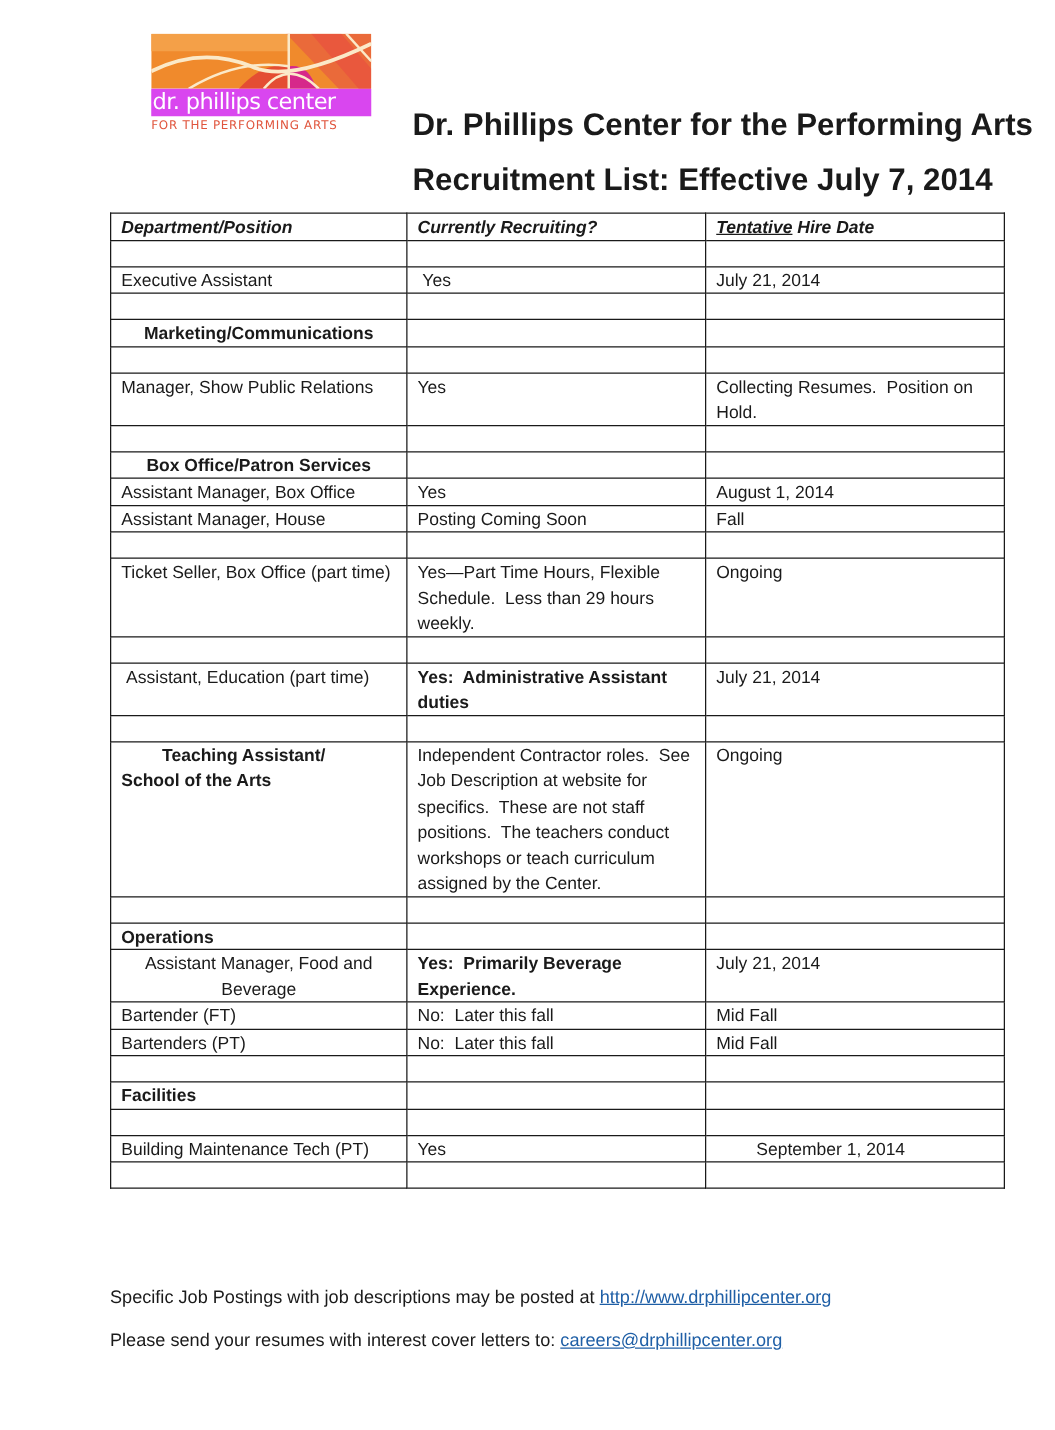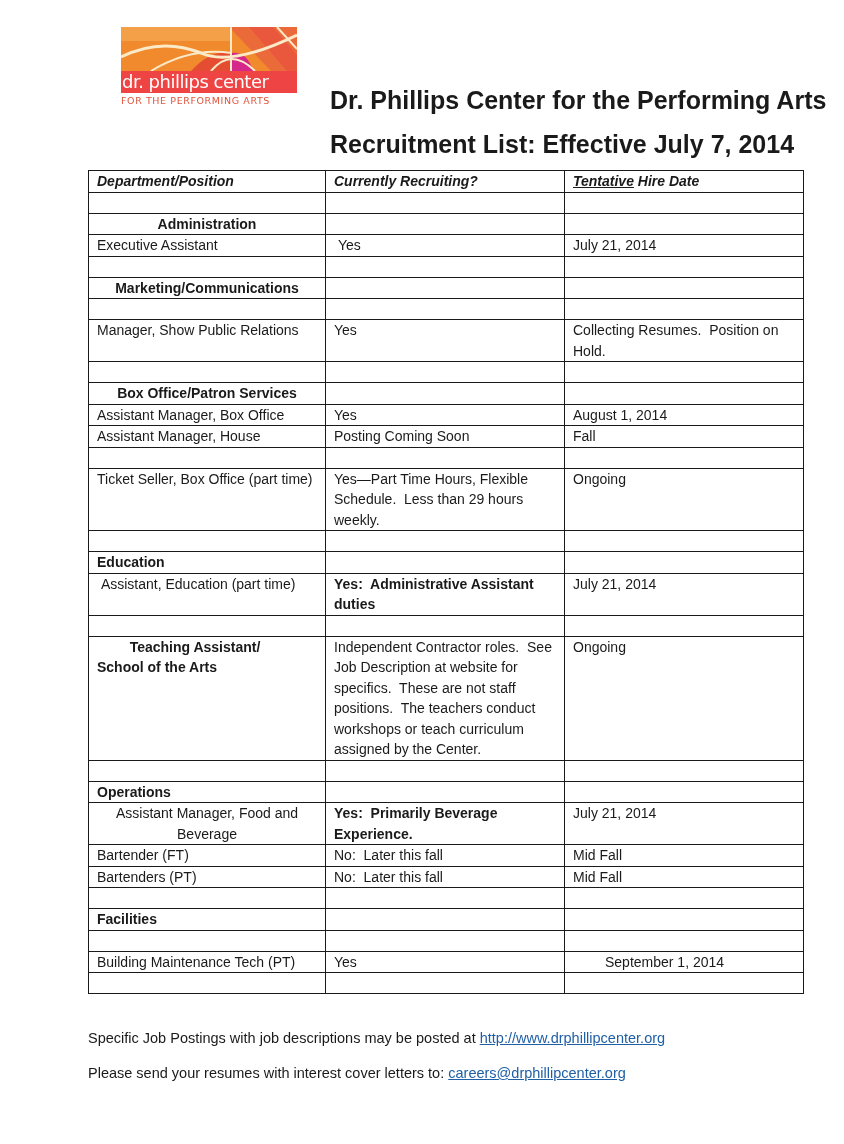--- a/index.html
+++ b/index.html
@@ -7,21 +7,21 @@
     width: 844px; height: 1144px; position: relative; overflow: hidden;
     font-family: "Liberation Sans", "DejaVu Sans", sans-serif;
     color: #1a1a1a;
   }
   .logo {
     position: absolute; left: 121px; top: 27px; width: 176px; height: 84px;
   }
   .logo-art { position: absolute; left: 0; top: 0; width: 176px; height: 44px; }
   .logo-band {
     position: absolute; left: 0; top: 44px; width: 176px; height: 22px;
-    background: #ef4444; color: #fff;
+    background: #d946ef; color: #fff;
     font-family: "DejaVu Sans", sans-serif; font-size: 18px; line-height: 22px;
     letter-spacing: -0.5px; white-space: nowrap; overflow: hidden;
   }
   .logo-band span { padding-left: 1px; }
   .logo-sub {
     position: absolute; left: 0; top: 68px; width: 176px;
     color: #e0553d; font-family: "DejaVu Sans", sans-serif;
     font-size: 9.5px; letter-spacing: 0.6px; white-space: nowrap;
   }
   .title {
@@ -90,25 +90,20 @@
       <td style="white-space: pre-wrap;">Department/Position</td>
       <td style="white-space: pre-wrap;">Currently Recruiting?</td>
       <td style="white-space: pre-wrap;"><span class="u">Tentative</span><span> Hire Date</span></td>
     </tr>
   <tr>
         <td style="white-space: pre-wrap;"></td>
         <td style="white-space: pre-wrap;"></td>
         <td style="white-space: pre-wrap;"></td>
       </tr>
       <tr>
-        <td class="dept center" style="white-space: pre-wrap;">Administration</td>
-        <td style="white-space: pre-wrap;"></td>
-        <td style="white-space: pre-wrap;"></td>
-      </tr>
-      <tr>
         <td style="white-space: pre-wrap;">Executive Assistant</td>
         <td style="white-space: pre-wrap;"> Yes</td>
         <td style="white-space: pre-wrap;">July 21, 2014</td>
       </tr>
       <tr>
         <td style="white-space: pre-wrap;"></td>
         <td style="white-space: pre-wrap;"></td>
         <td style="white-space: pre-wrap;"></td>
       </tr>
       <tr>
@@ -151,25 +146,20 @@
         <td style="white-space: pre-wrap;"></td>
         <td style="white-space: pre-wrap;"></td>
       </tr>
       <tr>
         <td style="white-space: pre-wrap;">Ticket Seller, Box Office (part time)</td>
         <td style="white-space: pre-wrap;">Yes—Part Time Hours, Flexible Schedule.  Less than 29 hours weekly.</td>
         <td style="white-space: pre-wrap;">Ongoing</td>
       </tr>
       <tr>
         <td style="white-space: pre-wrap;"></td>
-        <td style="white-space: pre-wrap;"></td>
-        <td style="white-space: pre-wrap;"></td>
-      </tr>
-      <tr>
-        <td class="dept" style="white-space: pre-wrap;">Education</td>
         <td style="white-space: pre-wrap;"></td>
         <td style="white-space: pre-wrap;"></td>
       </tr>
       <tr>
         <td style="white-space: pre-wrap;"> Assistant, Education (part time)</td>
         <td style="white-space: pre-wrap; font-weight: bold;">Yes:  Administrative Assistant duties</td>
         <td style="white-space: pre-wrap;">July 21, 2014</td>
       </tr>
       <tr>
         <td style="white-space: pre-wrap;"></td>

